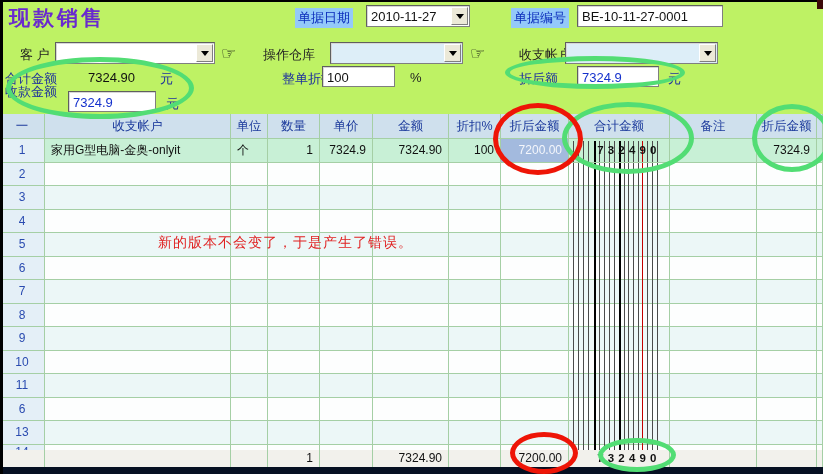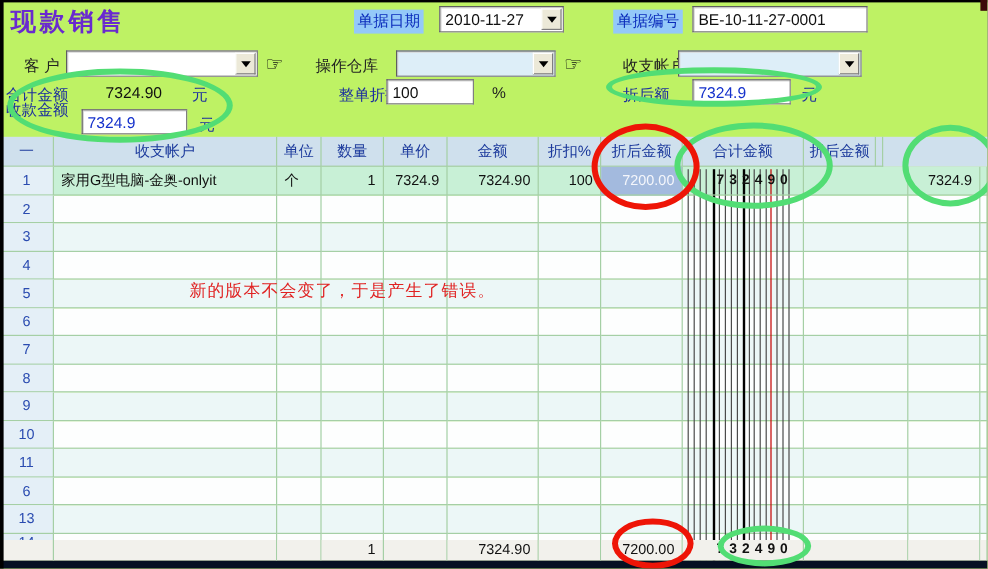--- a/index.html
+++ b/index.html
@@ -142,20 +142,21 @@
     <div class="thead">
       <div class="cell c0">一</div>
       <div class="cell c1">收支帐户</div>
       <div class="cell c2">单位</div>
       <div class="cell c3">数量</div>
       <div class="cell c4">单价</div>
       <div class="cell c5">金额</div>
       <div class="cell c6">折扣%</div>
       <div class="cell c7">折后金额</div>
       <div class="cell c8">合计金额</div>
+      <div class="cell c9">备注</div>
       <div class="cell c10">折后金额</div>
       <div class="cell c11"></div>
     </div>
 
     <div class="trow row-sel">
       <div class="cell rn c0">1</div>
       <div class="cell c1">家用G型电脑-金奥-onlyit</div>
       <div class="cell c2">个</div>
       <div class="cell c3 num">1</div>
       <div class="cell c4 num">7324.9</div>

